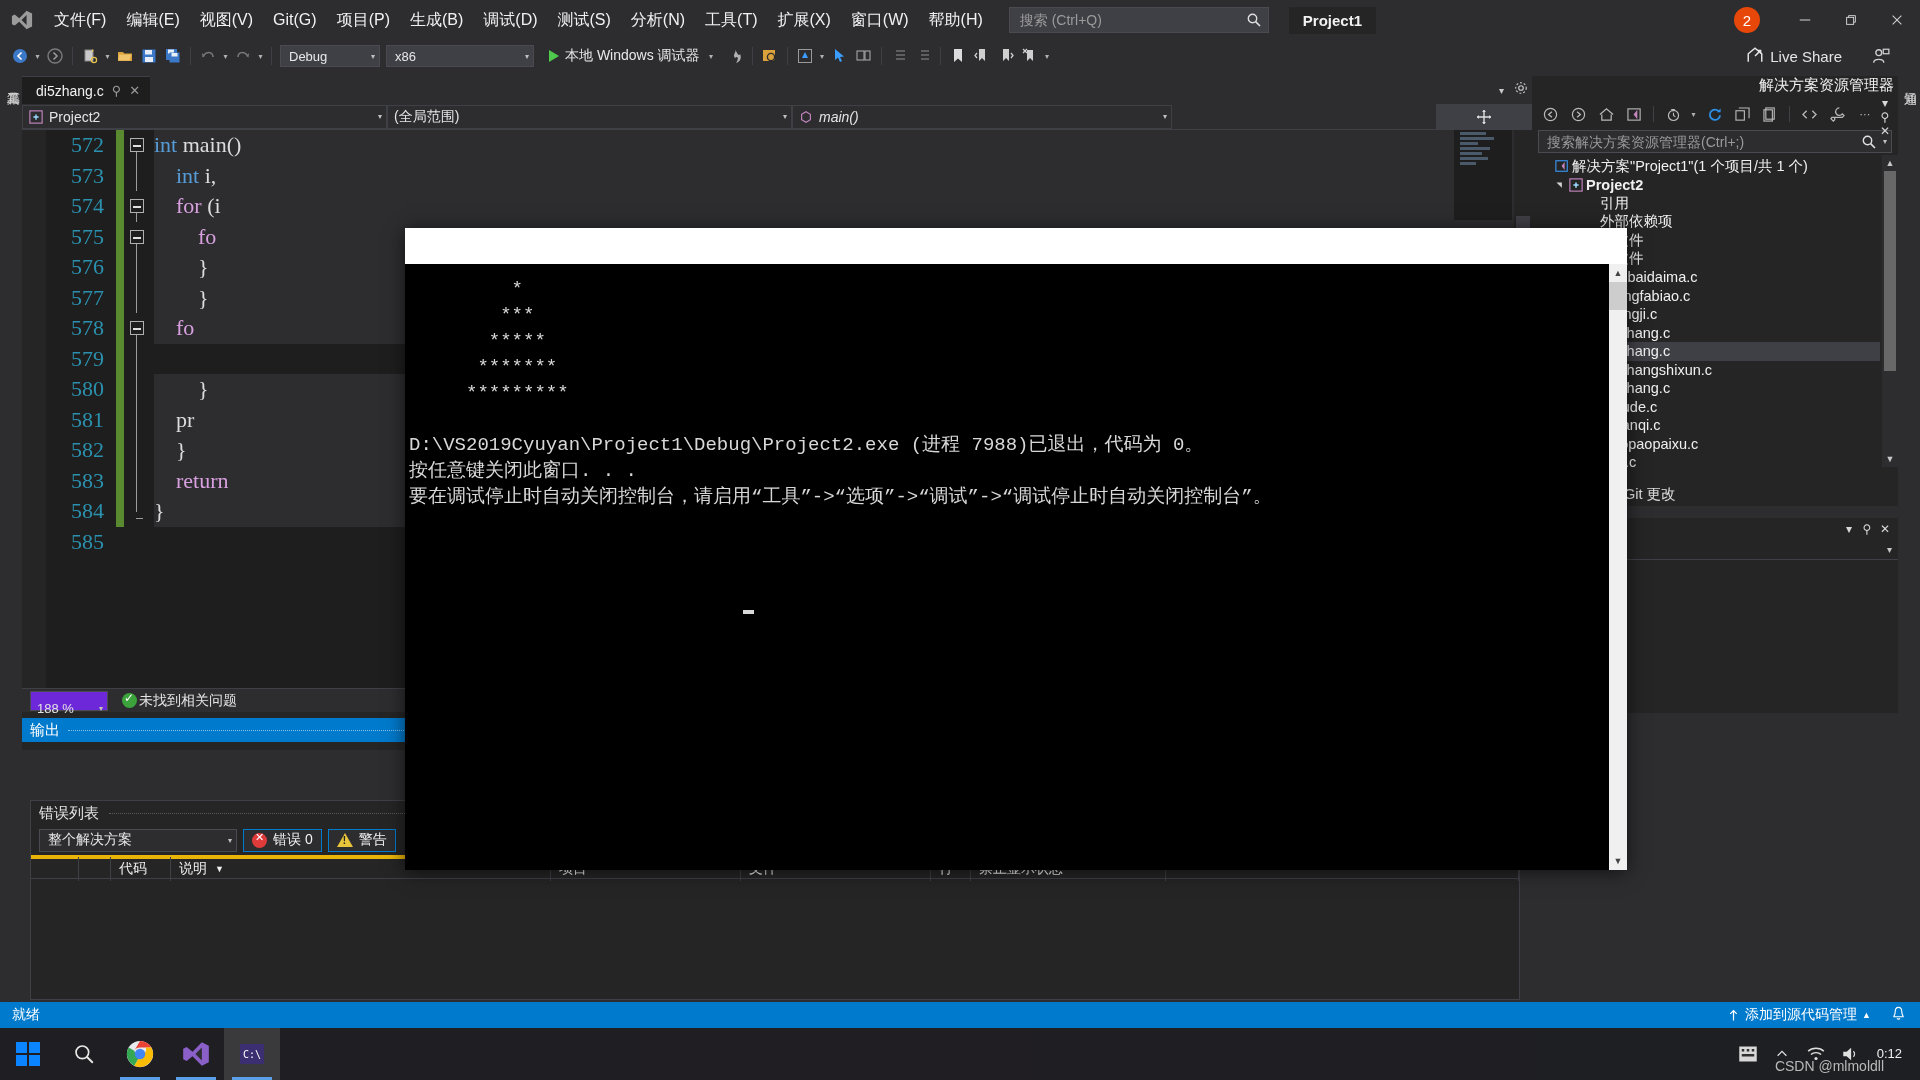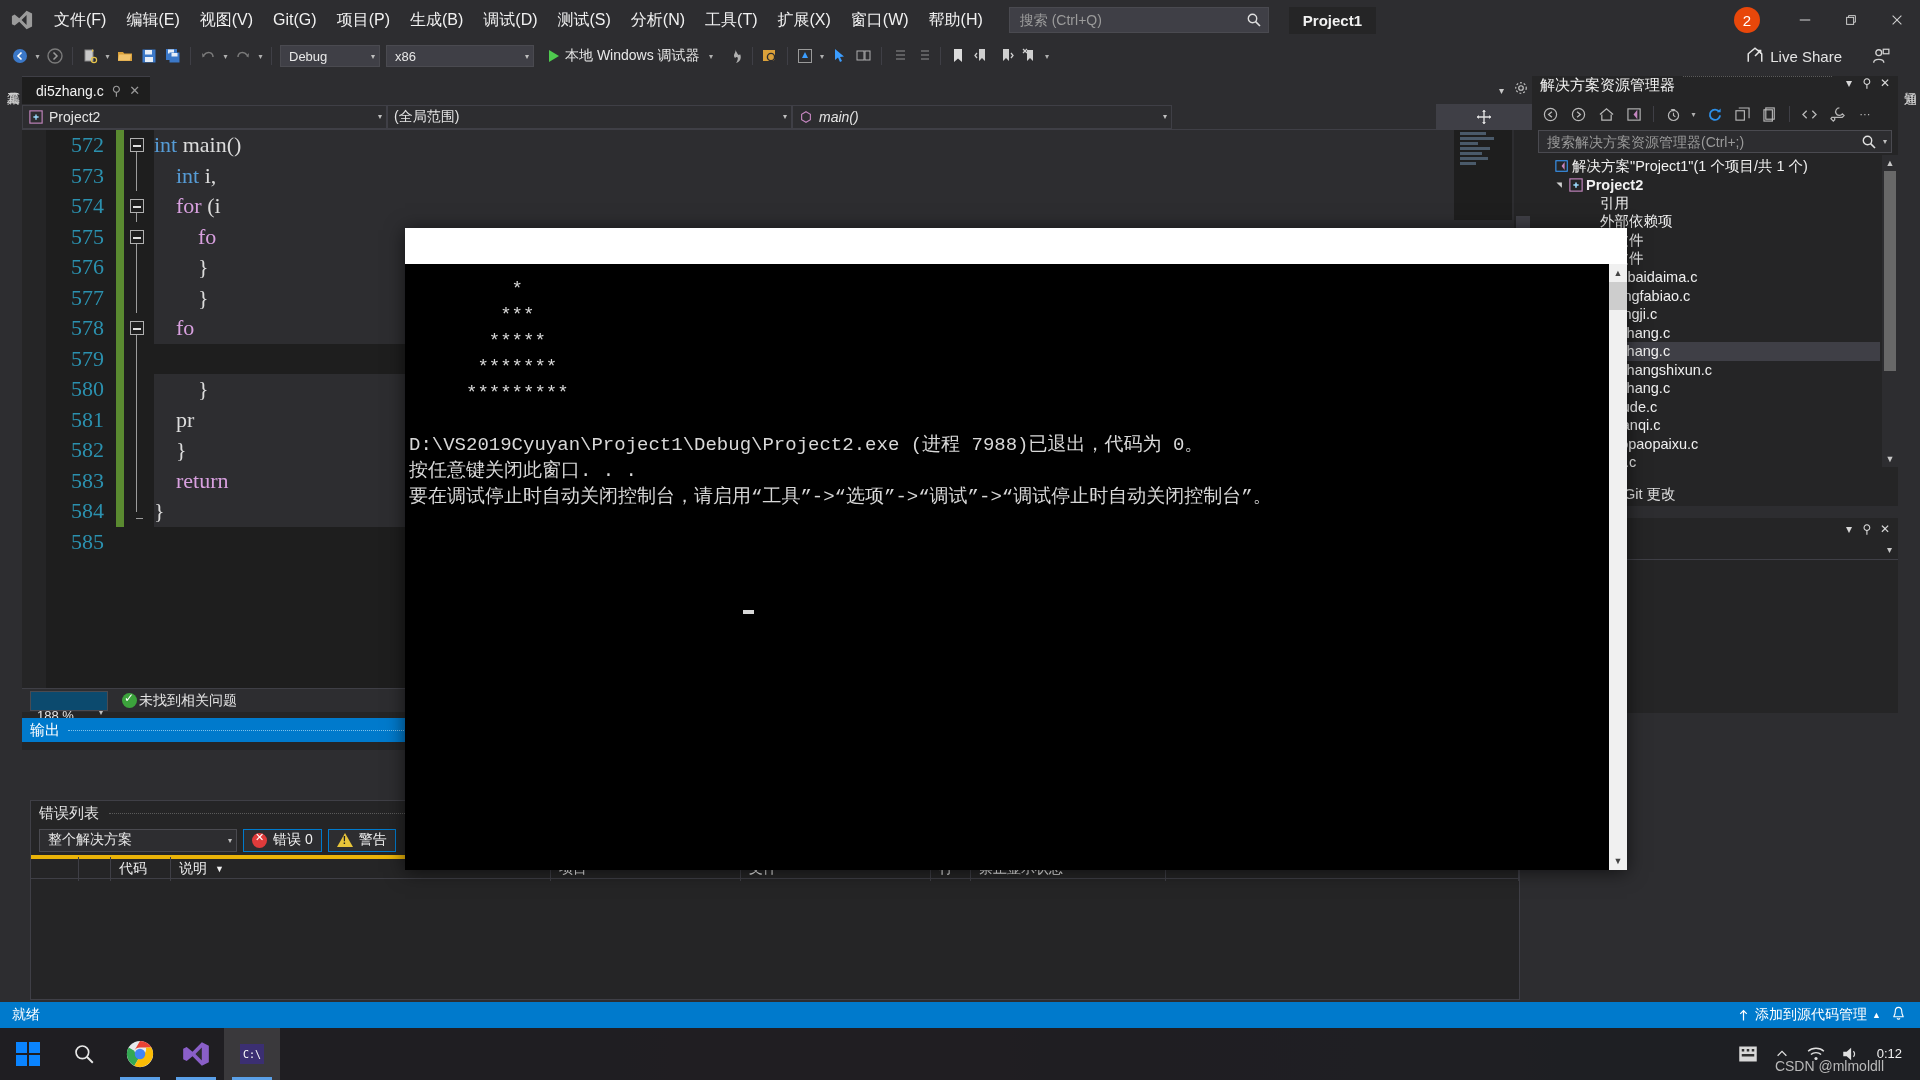--- a/index.html
+++ b/index.html
@@ -146,23 +146,23 @@
   .minimap .mm-line { height: 3px; background: #4a5a6a; margin: 2px 6px; }
   .scroll-vert { position: absolute; right: 0; top: 54px; width: 18px; height: 580px; background: #252526; }
   .scroll-thumb-v { position: absolute; right: 2px; top: 86px; width: 14px; height: 40px; background: #3f3f46; }
 
   
   .editor-status {
     position: absolute; left: 22px; top: 688px; width: 1510px; height: 24px;
     background: #2d2d30; display: flex; align-items: center; border-top: 1px solid #3f3f46;
   }
   .zoom-combo {
-    width: 78px; height: 20px; margin-left: 8px; background: #0c4a6e;
+    width: 78px; height: 20px; margin-left: 8px; background: #6d28d9;
     border: 1px solid #4a4a50; color: #e4e4e4; font-size: 13px;
-    display: flex; padding: 16px 4px 0 6px;
+    display: flex; align-items: center; padding: 16px 4px 0 6px;
   }
   .zoom-combo .z-arrow { margin-left: auto; font-size: 8px; color: #c0c0c0; }
   .issue-ok { display: flex; align-items: center; gap: 2px; margin-left: 14px; color: #e4e4e4; font-size: 14px; }
   .ok-circle { width: 15px; height: 15px; border-radius: 50%; background: #3ca33c; position: relative; }
   .ok-circle::after { content: '✓'; position: absolute; left: 2px; top: -2px; color: #fff; font-size: 12px; }
   .hscroll { position: absolute; right: 0; top: 0; height: 24px; display: flex; align-items: center; }
   .hscroll .arrow-l { color: #bdbdbd; font-size: 10px; padding: 0 6px; }
   .hscroll .thumb { width: 30px; height: 14px; background: #6a6a6a; }
 
   
@@ -195,21 +195,21 @@
   .warn-ico::after { content: '!'; position: absolute; left: -2px; top: 2px; color: #222; font-size: 10px; font-weight: bold; }
   .err-hdr-row {
     height: 24px; display: flex; align-items: center; border-top: 4px solid #eab308;
     border-bottom: 1px solid #3f3f46; color: #f0f0f0; font-size: 14px;
   }
   .err-hdr-cell { height: 24px; display: flex; align-items: center; padding-left: 8px; border-right: 1px solid #3f3f46; }
   .err-body { height: 110px; background: #252526; }
 
   
   .solexp { position: absolute; right: 22px; top: 76px; width: 366px; height: 430px; background: #252526; }
-  .se-title { height: 24px; display: flex; align-items: flex-start; padding: 0 4px 0 8px; color: #f1f1f1; font-size: 15px; }
+  .se-title { height: 24px; display: flex; align-items: flex-end; padding: 0 4px 0 8px; color: #f1f1f1; font-size: 15px; flex-direction: column; }
   .se-title .dots { flex: 1; height: 1px; margin: 0 8px; border-top: 1px dotted #5a5a5a; }
   .se-title .tb { width: 18px; text-align: center; color: #d8d8d8; font-size: 12px; }
   .se-toolbar { height: 28px; display: flex; align-items: center; gap: 2px; padding-left: 5px; }
   .se-ti { width: 26px; height: 24px; display: flex; align-items: center; justify-content: center; color: #b9b9b9; }
   .se-ti svg { width: 15px; height: 15px; }
   .se-vsep { width: 1px; height: 16px; background: #3f3f46; margin: 0 4px; }
   .se-search {
     height: 23px; margin: 2px 6px 4px 6px; background: #2d2d30; border: 1px solid #4a4a50;
     display: flex; align-items: center; padding: 0 4px 0 8px;
   }
@@ -259,21 +259,21 @@
   .cw-scroll .ar { height: 18px; text-align: center; line-height: 18px; font-size: 9px; color: #444; }
   .cw-scroll .tk { position: absolute; top: 18px; left: 0; width: 18px; height: 28px; background: #cdcdcd; }
   .cw-cursor { position: absolute; left: 338px; top: 382px; width: 11px; height: 4px; background: #d8d8d8; }
 
   
   .statusbar {
     position: absolute; left: 0; bottom: 52px; width: 1920px; height: 26px;
     background: #007acc; display: flex; align-items: center; color: #fff; font-size: 14px;
   }
   .sb-left { padding-left: 12px; }
-  .sb-right { margin-left: auto; display: flex; gap: 10px; padding-right: 14px; }
+  .sb-right { margin-left: auto; display: flex; gap: 20px; padding-right: 14px; }
   .sb-chip { display: flex; align-items: center; gap: 5px; }
 
   
   .taskbar {
     position: absolute; left: 0; bottom: 0; width: 1920px; height: 52px;
     background: rgba(28,28,32,0.92); display: flex; align-items: center;
   }
   .tb-start { width: 56px; height: 52px; display: flex; align-items: center; justify-content: center; }
   .win-logo { width: 24px; height: 24px; display: grid; grid-template-columns: 1fr 1fr; grid-gap: 2px; }
   .win-logo i { background: #0a84ff; display: block; }

